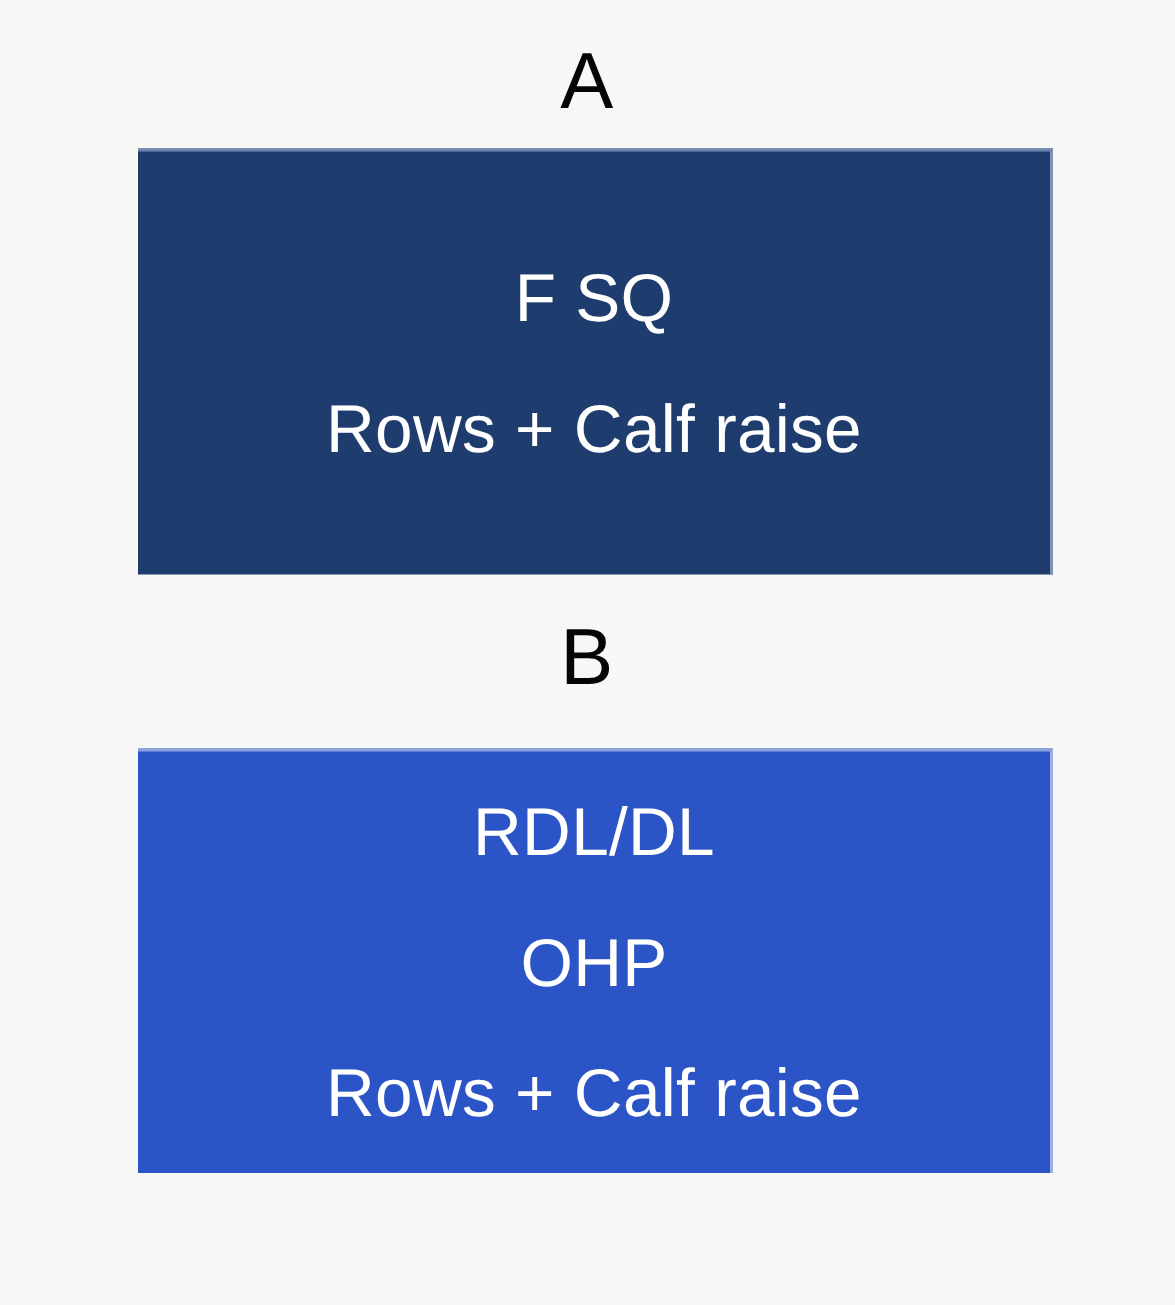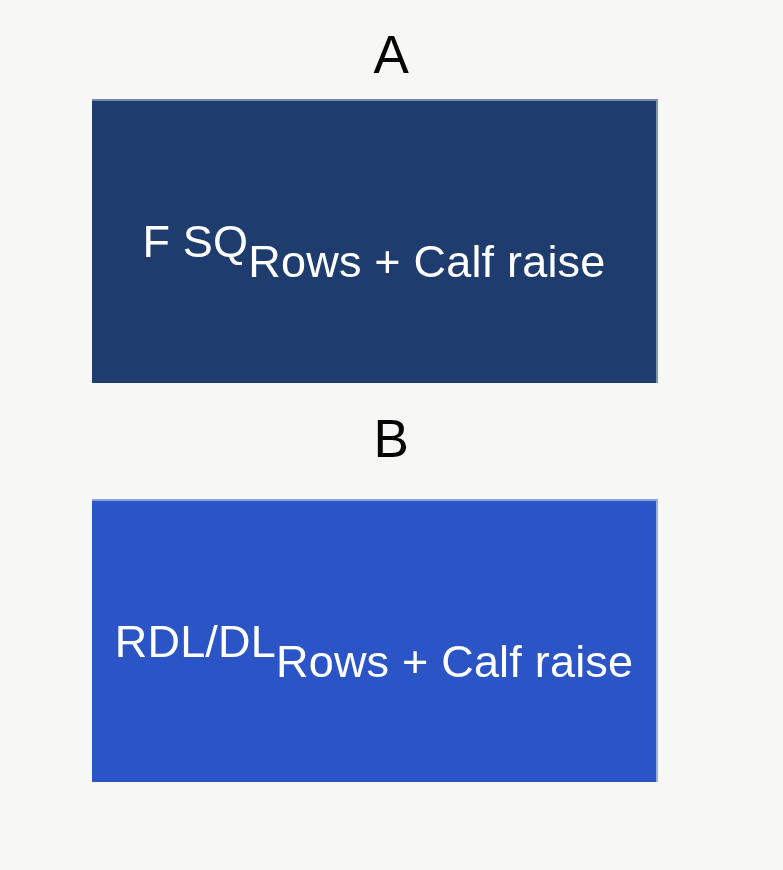--- a/index.html
+++ b/index.html
@@ -39,24 +39,24 @@
     font-family: "Liberation Sans", sans-serif;
     font-size: 53px;
     font-weight: 300;
     line-height: 1;
     letter-spacing: 0.5px;
   }
 
   .exercise-block {
     position: absolute;
     left: 92px;
-    width: 566px;
+    width: 610px;
     box-sizing: border-box;
     display: flex;
-    flex-direction: row;
+    flex-direction: column;
     align-items: center;
     justify-content: center;
   }
 
   .exercise-block.block-a {
     top: 0;
     height: 284px;
     background: #1e3c6e;
     border-top: 2px solid #6f87ad;
     border-right: 2px solid #7f93b4;
@@ -117,19 +117,20 @@
   </div>
 
   <div class="section" id="section-b">
 
     <div class="section-label">B</div>
 
     <div class="exercise-block block-b">
 
       <div class="exercise-line">RDL/DL</div>
 
+      <div class="exercise-line">OHP</div>
 
       <div class="exercise-line">Rows + Calf raise</div>
 
     </div>
   </div>
 
 </div>
 
 </body></html>

